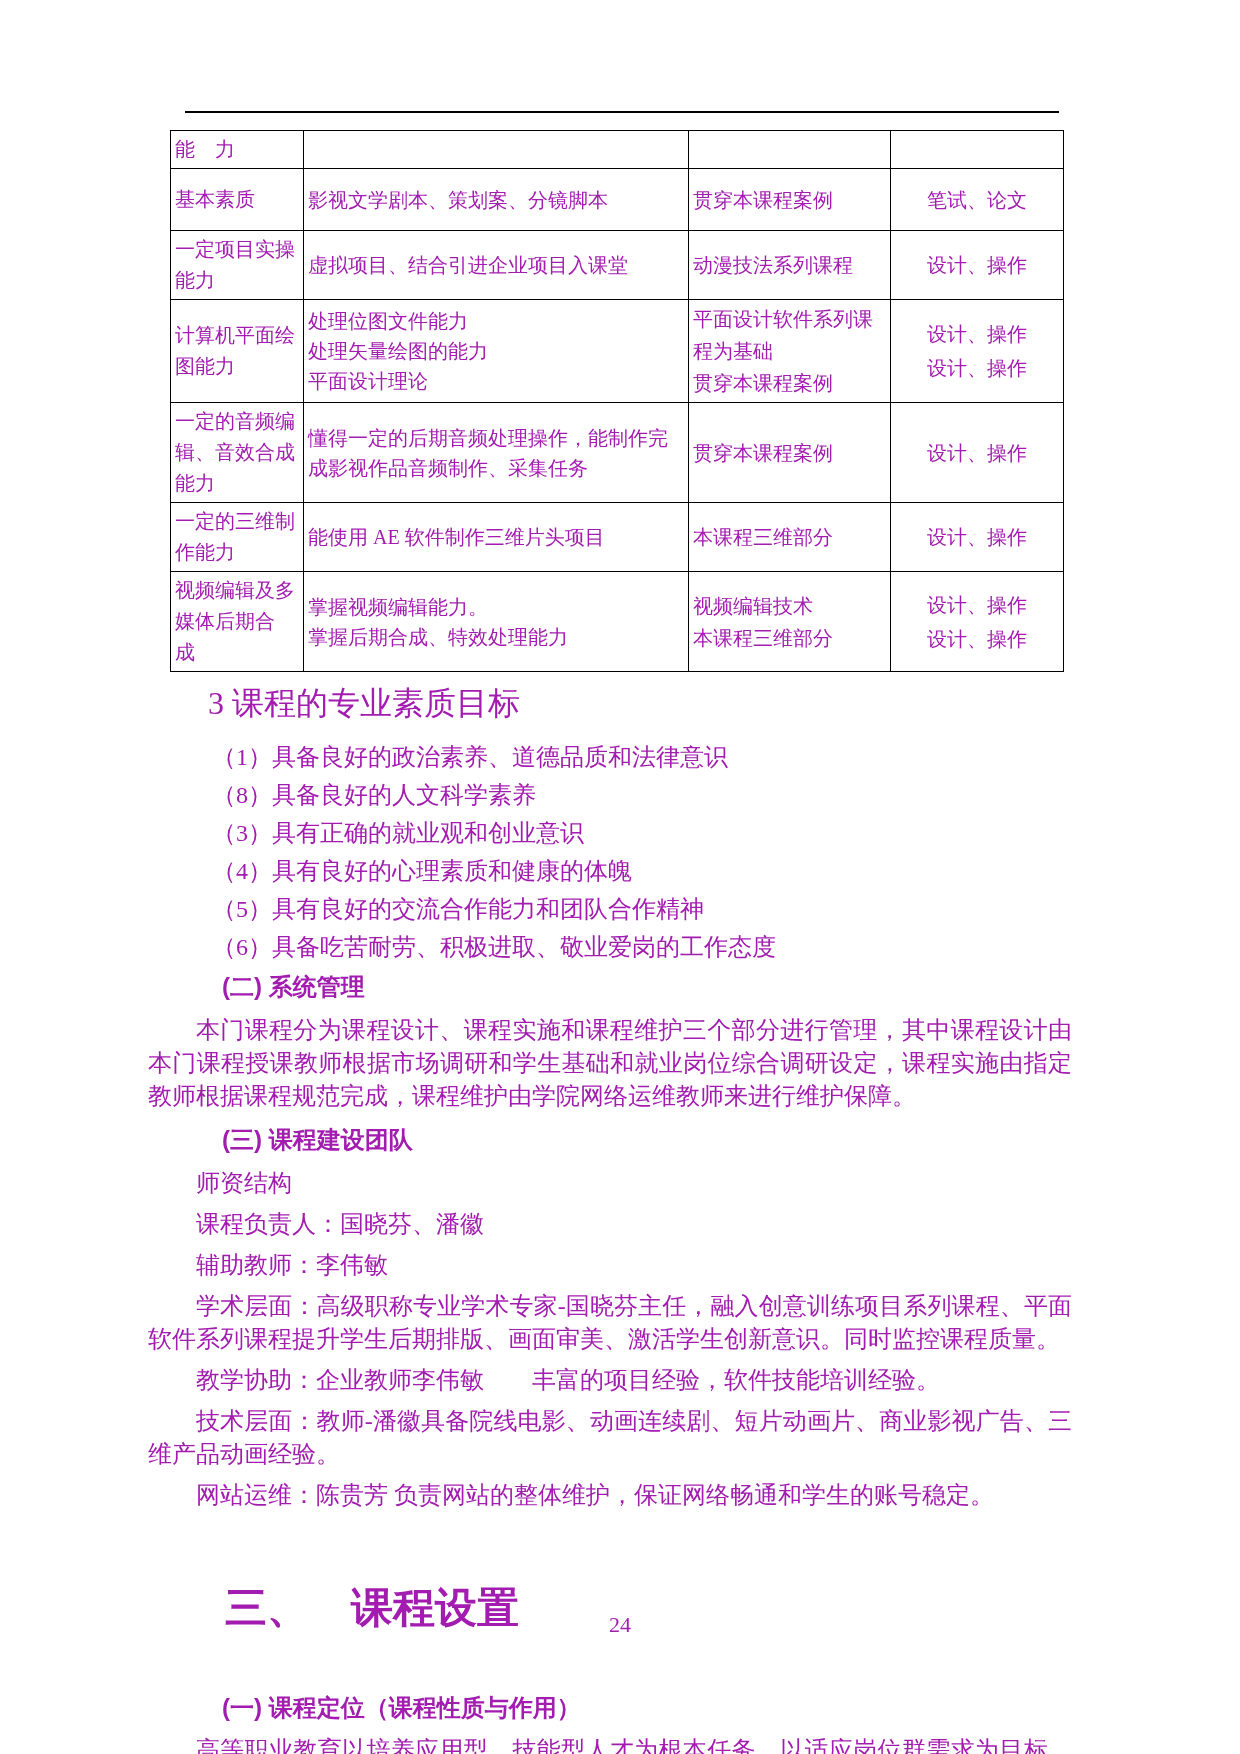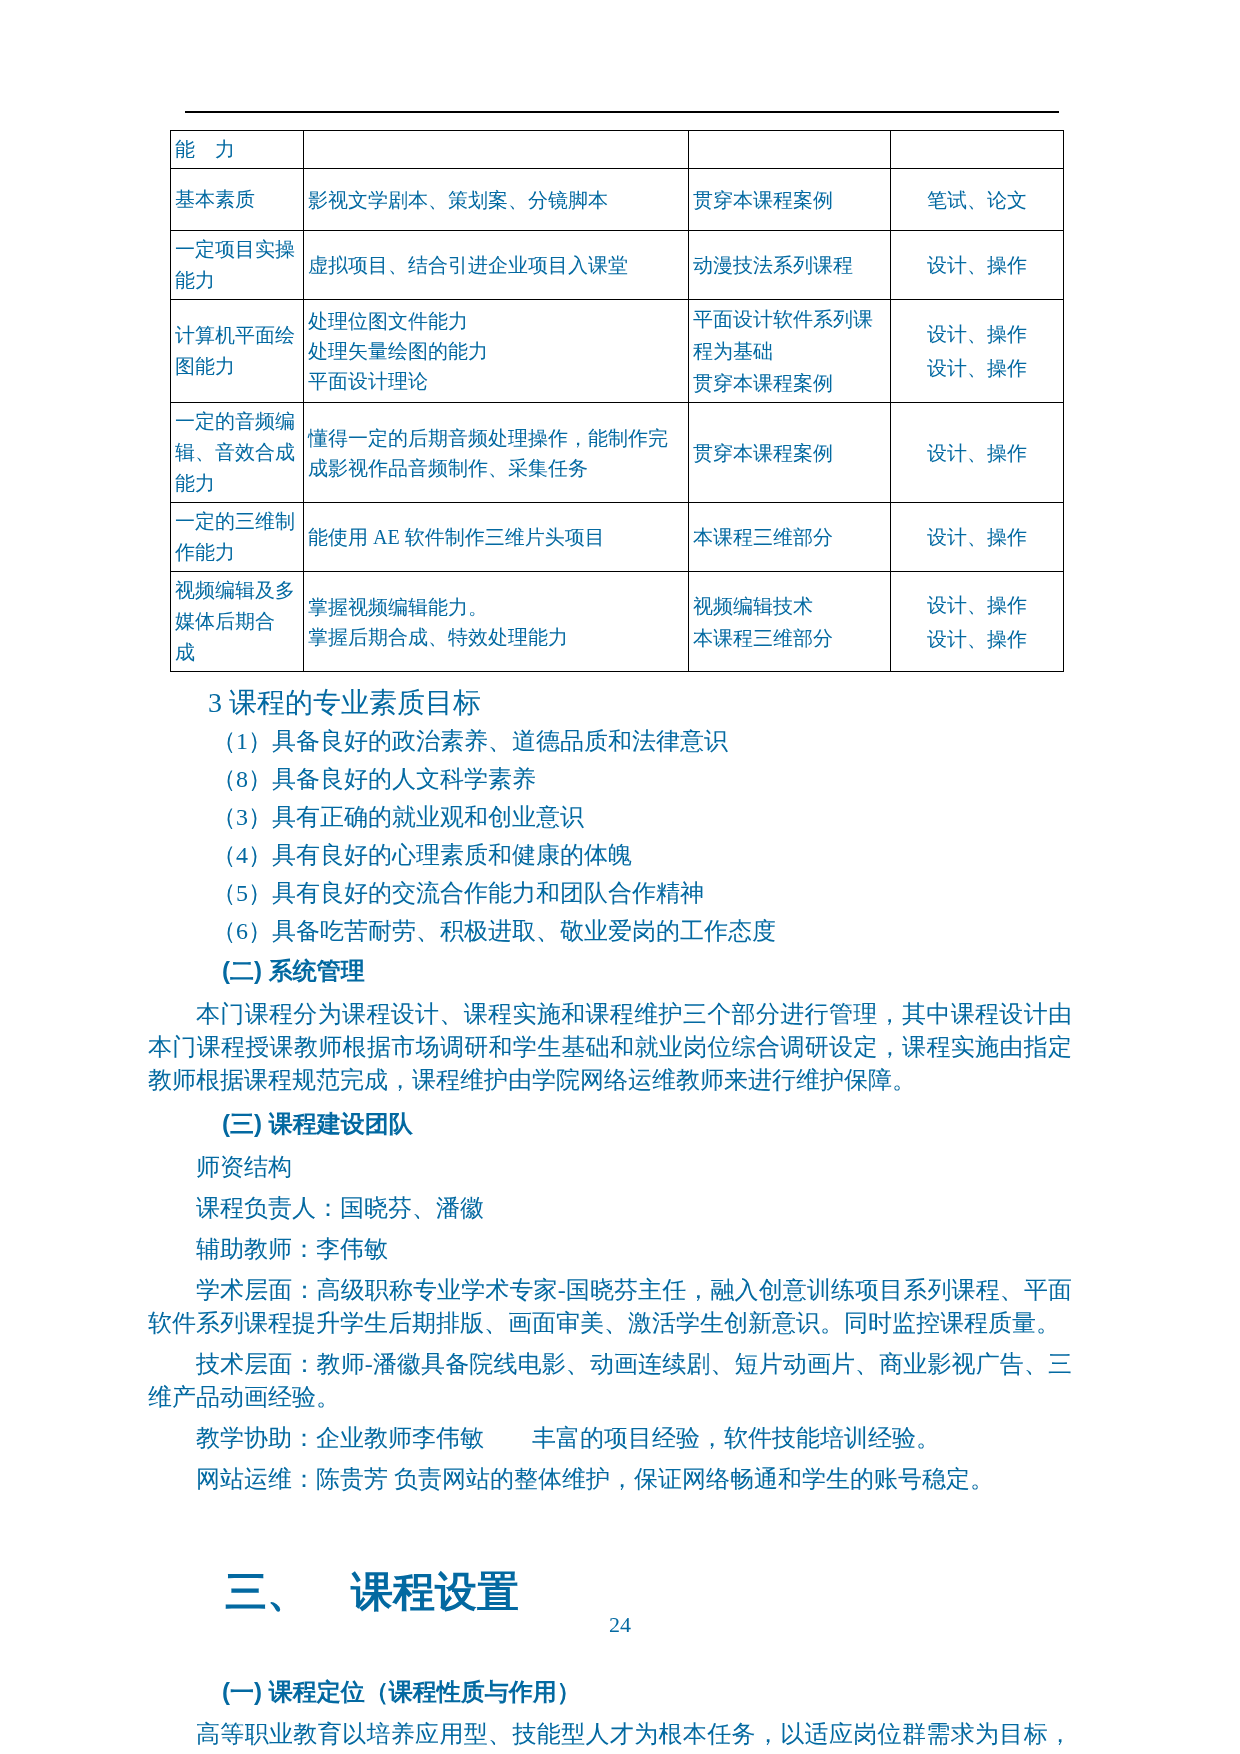--- a/index.html
+++ b/index.html
@@ -1,21 +1,21 @@
 <!DOCTYPE html>
 <html><head>
 <meta charset="utf-8">
 <style>
   html,body { margin:0; padding:0; background:#e8e8e8; }
   .page {
     position:relative;
     width:1240px; height:1754px;
     margin:0 auto;
     background:#ffffff;
-    color:#0369a1;
+    color:#a21caf;
     font-family:"Liberation Serif","DejaVu Serif",serif;
     overflow:hidden;
   }
   .content { position:absolute; left:140px; top:0; width:940px; }
 
   .header-rule {
     margin:111px 0 0 45px;
     width:874px; height:0;
     border-top:2px solid #000;
   }
@@ -34,21 +34,21 @@
     word-break:break-all;
   }
   col.w1{width:133px} col.w2{width:385px} col.w3{width:202px} col.w4{width:173px}
   tr.r0{height:38px} tr.r1{height:62px} tr.r2{height:57px} tr.r3{height:95px}
   tr.r4{height:85px} tr.r5{height:62px} tr.r6{height:90px}
   td.c1 { padding-left:8px; padding-right:5px; line-height:31px; }
   td.c2 { padding-left:13px; line-height:30px; }
   td.c3 { padding-left:9px;  line-height:32px; }
   td.c4 { text-align:center; line-height:34px; }
 
-  .goals-heading { margin:12px 0 0 68px; font-size:28px; line-height:38px; }
+  .goals-heading { margin:12px 0 16px 68px; font-size:32px; line-height:38px; }
   .goals-item    { margin:0 0 0 72px;  font-size:24px; line-height:38px; }
 
   .sec-heading {
     margin:2px 0 0 82px;
     font-size:24px; line-height:38px;
     font-weight:bold;
     font-family:"Liberation Sans","DejaVu Sans",sans-serif;
   }
   .para {
     margin:8px; font-size:24px; line-height:33px;
@@ -201,22 +201,22 @@
     </div>
 
     <div class="sec-heading">(二) 系统管理</div>
     <p class="para">本门课程分为课程设计、课程实施和课程维护三个部分进行管理，其中课程设计由本门课程授课教师根据市场调研和学生基础和就业岗位综合调研设定，课程实施由指定教师根据课程规范完成，课程维护由学院网络运维教师来进行维护保障。</p>
 
     <div class="sec-heading">(三) 课程建设团队</div>
     <p class="para">师资结构</p>
     <p class="para">课程负责人：国晓芬、潘徽</p>
     <p class="para">辅助教师：李伟敏</p>
     <p class="para">学术层面：高级职称专业学术专家-国晓芬主任，融入创意训练项目系列课程、平面软件系列课程提升学生后期排版、画面审美、激活学生创新意识。同时监控课程质量。</p>
+    <p class="para">教学协助：企业教师李伟敏　　丰富的项目经验，软件技能培训经验。</p>
     <p class="para">技术层面：教师-潘徽具备院线电影、动画连续剧、短片动画片、商业影视广告、三维产品动画经验。</p>
-    <p class="para">教学协助：企业教师李伟敏　　丰富的项目经验，软件技能培训经验。</p>
     <p class="para">网站运维：陈贵芳 负责网站的整体维护，保证网络畅通和学生的账号稳定。</p>
 
     <div class="chapter-heading">三、　课程设置</div>
     <div class="sub-heading">(一) 课程定位（课程性质与作用）</div>
     <p class="para intro">高等职业教育以培养应用型、技能型人才为根本任务，以适应岗位群需求为目标，以</p>
 
   </div>
 
   <div class="page-number">24</div>
 </div>

